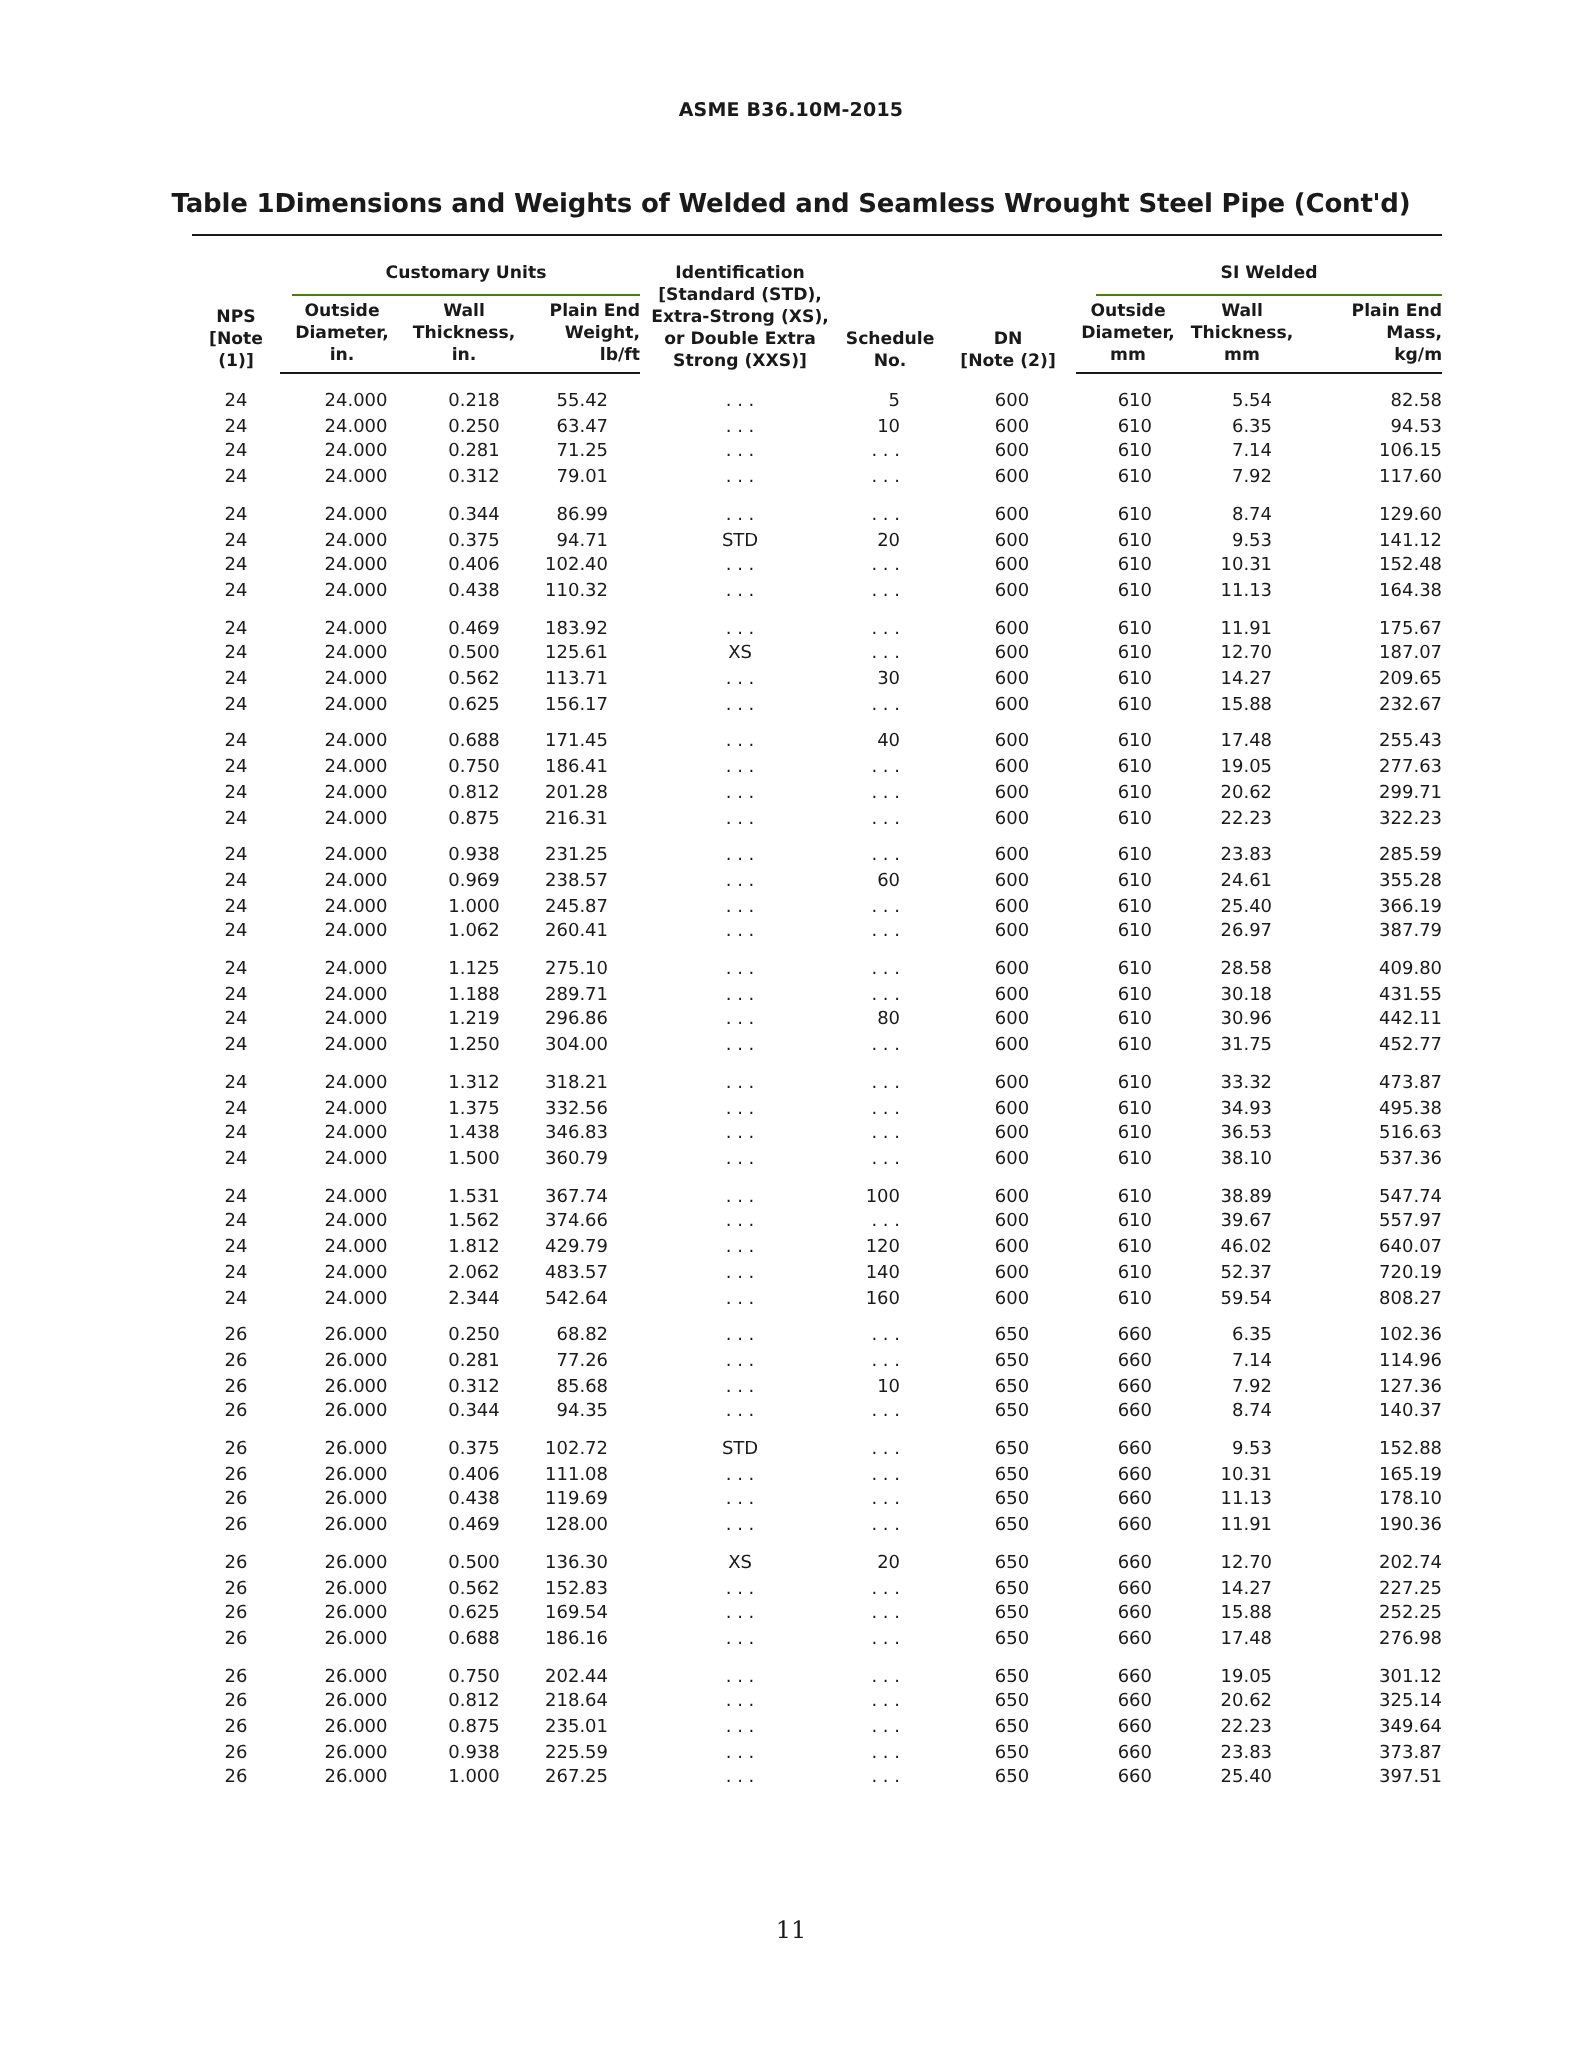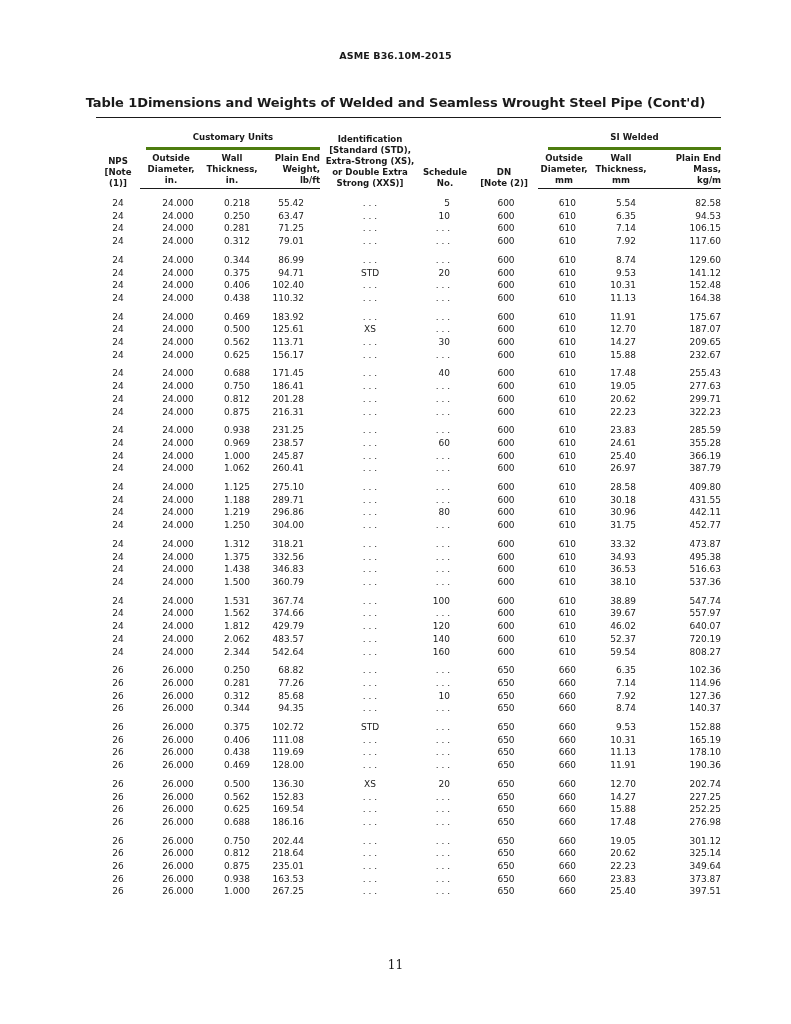--- a/index.html
+++ b/index.html
@@ -9,21 +9,21 @@
                 font-size: 9.5px; font-weight: bold; letter-spacing: 0.1px; }
   .table-title { position: absolute; top: 95px; left: 0; width: 791px; text-align: center;
                  font-size: 13px; font-weight: bold; letter-spacing: -0.1px; }
   .table-title .num { margin-right: 0; }
   .table-wrap { position: absolute; left: 96px; top: 117px; width: 625px; }
   table { border-collapse: collapse; width: 625px; table-layout: fixed; }
   thead th { font-size: 8.6px; font-weight: bold; line-height: 11px; padding: 0; vertical-align: bottom; }
   thead tr.top th { border-top: 1.5px solid #1a1a1a; }
   thead tr.cols th { padding-bottom: 2px; border-bottom: 1.5px solid #1a1a1a; }
   th.grp { padding-top: 14px; padding-bottom: 3px; }
-  th.grp span { display: block; border-bottom: 3px solid #4d7c0f; padding-bottom: 4px; margin: 0 0 0 6px; }
+  th.grp span { display: block; border-bottom: 1px solid #4d7c0f; padding-bottom: 4px; margin: 0 0 0 6px; }
   th.grp.si span { margin: 0 0 0 10px; }
   th.ident { padding-top: 5px; }
   tbody td { font-size: 9px; line-height: 12.7px; padding: 0; white-space: nowrap; }
   tbody tr.gap td { padding-top: 6px; }
   tbody tr.first td { padding-top: 8px; }
   .c { text-align: center; }
   .r { text-align: right; }
   .page-number { position: absolute; top: 958px; left: 0; width: 791px; text-align: center;
                  font-family: "DejaVu Serif", "Liberation Serif", serif; font-size: 12px; }
 </style>
@@ -685,21 +685,21 @@
           <td class="r" style="padding-right:20px">. . .</td>
           <td class="c" style="padding-left:4px">650</td>
           <td class="r" style="padding-right:14px">660</td>
           <td class="r" style="padding-right:16px">22.23</td>
           <td class="r" style="padding-right:0">349.64</td>
         </tr>
         <tr>
           <td class="c" style="padding-left:0">26</td>
           <td class="c" style="padding-left:14px">26.000</td>
           <td class="c" style="padding-left:10px">0.938</td>
-          <td class="r" style="padding-right:16px">163.53</td>
+          <td class="r" style="padding-right:16px">225.59</td>
           <td class="c">. . .</td>
           <td class="r" style="padding-right:20px">. . .</td>
           <td class="c" style="padding-left:4px">650</td>
           <td class="r" style="padding-right:14px">660</td>
           <td class="r" style="padding-right:16px">23.83</td>
           <td class="r" style="padding-right:0">373.87</td>
         </tr>
         <tr>
           <td class="c" style="padding-left:0">26</td>
           <td class="c" style="padding-left:14px">26.000</td>

